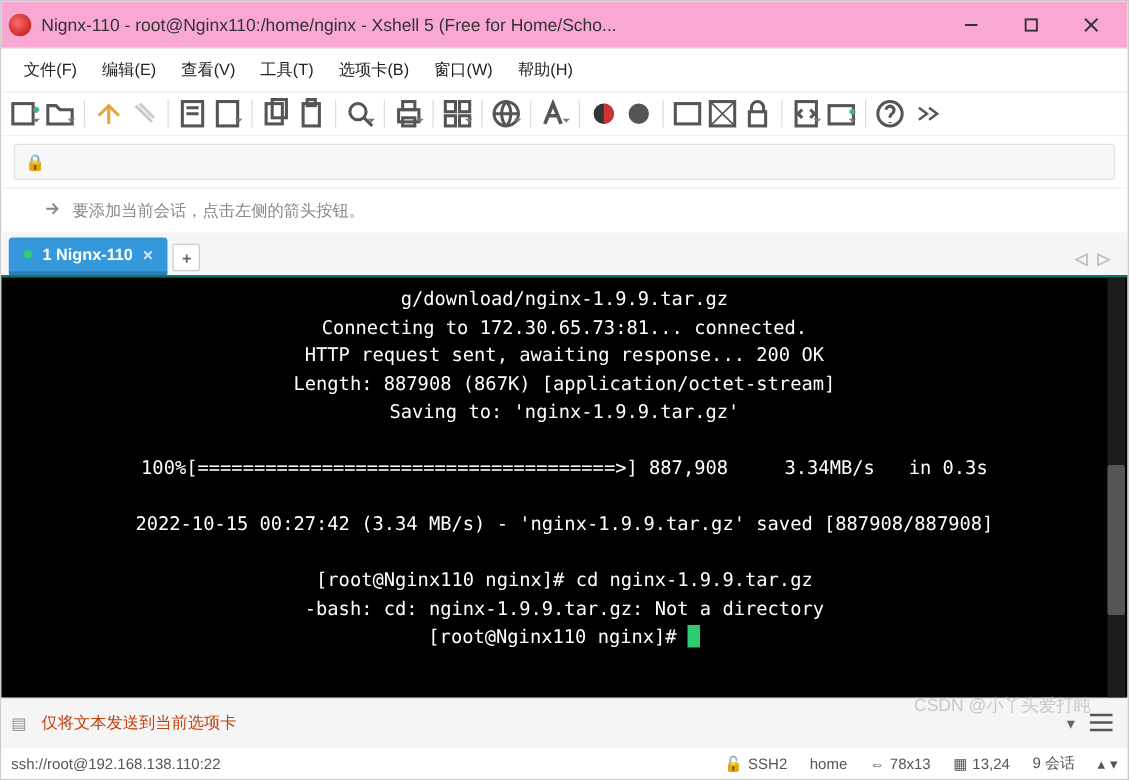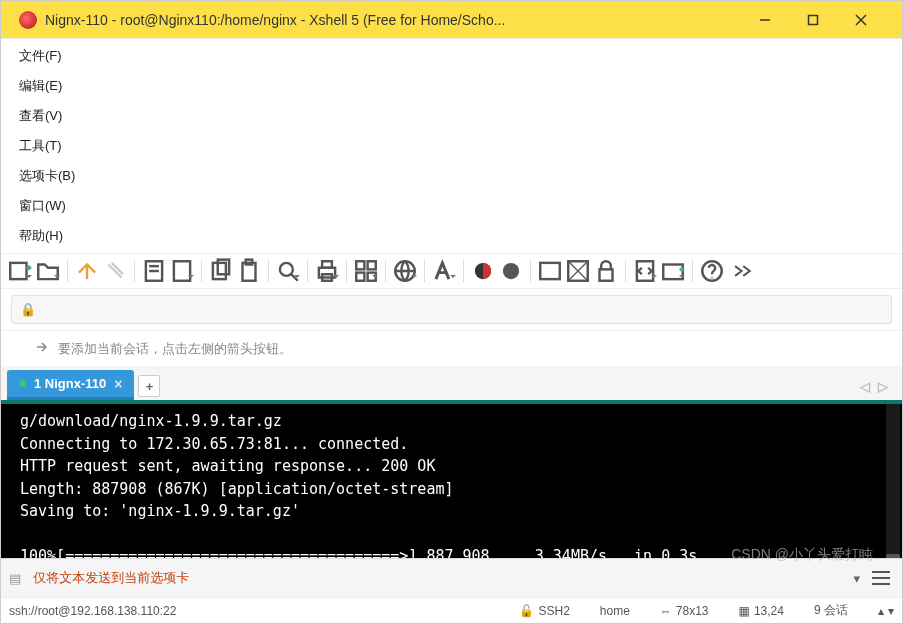--- a/index.html
+++ b/index.html
@@ -1,51 +1,51 @@
 <!DOCTYPE html>
 <html><head>
 <meta charset="utf-8">
 <style>
 * { margin: 0; padding: 0; box-sizing: border-box; }
 body { font-family: "Microsoft YaHei", "Segoe UI", sans-serif; font-size: 13px; background: #fff; width: 903px; height: 624px; overflow: hidden; display: flex; flex-direction: column; border: 1px solid #ccc; }
-.titlebar { display: flex; align-items: center; height: 38px; padding: 0 18px; background: #fde047; border-bottom: 1px solid #e5e5e5; }
+.titlebar { display: flex; align-items: center; height: 38px; padding: 0 6px; background: #f9a8d4; border-bottom: 1px solid #e5e5e5; }
 .titlebar-icon { width: 18px; height: 18px; background: radial-gradient(circle at 40% 40%, #ff6b6b 0%, #c92a2a 70%); border-radius: 50%; margin-right: 8px; }
 .titlebar-text { flex: 1; font-size: 14px; color: #333; }
 .win-controls { display: flex; gap: 2px; }
 .win-btn { width: 46px; height: 30px; display: flex; align-items: center; justify-content: center; color: #333; cursor: pointer; }
 .win-btn svg { width: 12px; height: 12px; }
-.menubar { display: flex; padding: 4px 10px; gap: 4px; background: #fff; flex-direction: column; }
+.menubar { display: flex; padding: 4px 10px; gap: 4px; background: #fff; }
 .menu-item { padding: 4px 8px; color: #222; cursor: pointer; }
 .toolbar { display: flex; align-items: center; padding: 4px 6px; gap: 2px; background: #fff; border-top: 1px solid #eee; border-bottom: 1px solid #eee; }
 .tb-btn { width: 26px; height: 26px; display: flex; align-items: center; justify-content: center; color: #555; cursor: pointer; border-radius: 3px; position: relative; }
 .tb-sep { width: 1px; height: 22px; background: #ddd; margin: 0 4px; }
 .tb-dd::after { content: ''; position: absolute; right: 1px; bottom: 3px; border: 3px solid transparent; border-top-color: #777; }
 .addressbar { display: flex; align-items: center; padding: 6px 10px; background: #fff; border-bottom: 1px solid #eee; }
 .addr-box { flex: 1; padding: 6px 8px; background: #f7f7f7; border: 1px solid #e0e0e0; border-radius: 3px; color: #888; display: flex; align-items: center; gap: 6px; }
 .hintbar { display: flex; align-items: center; padding: 8px 10px; gap: 8px; color: #888; background: #fff; margin-left: 23px; }
 .tabbar { display: flex; align-items: flex-end; background: #f5f5f5; padding: 4px 6px 0 6px; position: relative; font-weight: bold; }
 .tab { display: flex; align-items: center; padding: 6px 12px; background: #3498db; color: #fff; border-radius: 3px 3px 0 0; border-bottom: 3px solid #2980b9; gap: 8px; cursor: pointer; }
 .tab-dot { width: 7px; height: 7px; background: #2ecc71; border-radius: 50%; }
 .tab-close { color: #cfe8fb; cursor: pointer; font-size: 14px; line-height: 1; }
 .tab-add { width: 22px; height: 22px; margin-left: 4px; display: flex; align-items: center; justify-content: center; border: 1px solid #ccc; background: #fff; cursor: pointer; color: #666; border-radius: 2px; margin-bottom: 3px; }
 .tab-nav { margin-left: auto; display: flex; gap: 8px; color: #bbb; padding-right: 8px; margin-bottom: 6px; }
-.terminal { flex: 1; background: #000; color: #fff; font-family: "Consolas", "DejaVu Sans Mono", monospace; font-size: 15px; line-height: 1.5; padding: 6px 19px; white-space: pre; overflow: hidden; position: relative; border-top: 4px solid #0f766e; }
+.terminal { flex: 1; background: #000; color: #fff; font-family: "Consolas", "DejaVu Sans Mono", monospace; font-size: 15px; line-height: 1.5; padding: 6px 19px; white-space: pre; overflow: hidden; position: relative; border-top: 2px solid #0f766e; text-align: center; }
 .terminal .prompt { color: #fff; }
 .cursor { display: inline-block; width: 10px; height: 18px; background: #2ecc71; vertical-align: text-bottom; }
 .scrollbar { position: absolute; right: 2px; top: 0; bottom: 0; width: 14px; background: #1a1a1a; }
 .scroll-thumb { position: absolute; right: 0; width: 14px; background: #555; border-radius: 2px; }
 .inputbar { display: flex; align-items: center; padding: 6px 8px; background: #f5f5f5; border-top: 1px solid #ddd; gap: 8px; }
 .inputbar-text { flex: 1; color: #c2410c; padding: 4px; }
 .inputbar-dd { color: #666; cursor: pointer; }
 .hamburger { width: 26px; height: 26px; display: flex; flex-direction: column; justify-content: center; gap: 4px; cursor: pointer; padding: 0 4px; }
 .hamburger span { height: 2px; background: #555; }
-.statusbar { display: flex; align-items: center; padding: 4px 8px; background: #fff; border-top: 1px solid #eee; font-size: 12px; color: #555; gap: 30px; }
+.statusbar { display: flex; align-items: center; padding: 4px 8px; background: #fff; border-top: 1px solid #eee; font-size: 12px; color: #555; gap: 18px; }
 .status-left { flex: 1; }
 .status-item { display: flex; align-items: center; gap: 4px; }
-.watermark { position: absolute; right: 30px; bottom: 60px; color: rgba(180,180,180,0.7); font-size: 14px; pointer-events: none; }
+.watermark { position: absolute; right: 30px; bottom: 50px; color: rgba(180,180,180,0.7); font-size: 14px; pointer-events: none; }
 svg { stroke: currentColor; fill: none; stroke-width: 1.5; }
 </style>
 </head>
 <body>
 
 <div class="titlebar">
   <div class="titlebar-icon"></div>
   <div class="titlebar-text">Nignx-110 - root@Nginx110:/home/nginx - Xshell 5 (Free for Home/Scho...</div>
   <div class="win-controls">
     <div class="win-btn">

